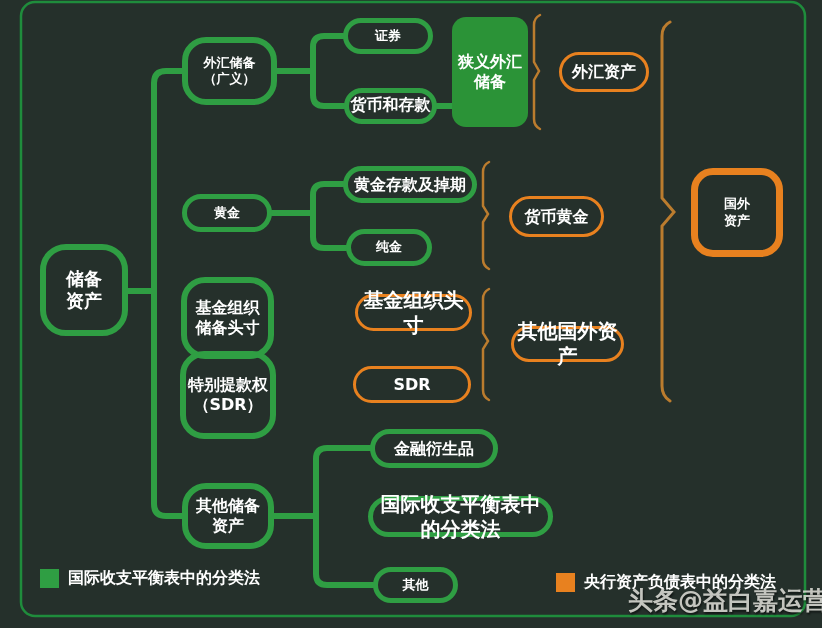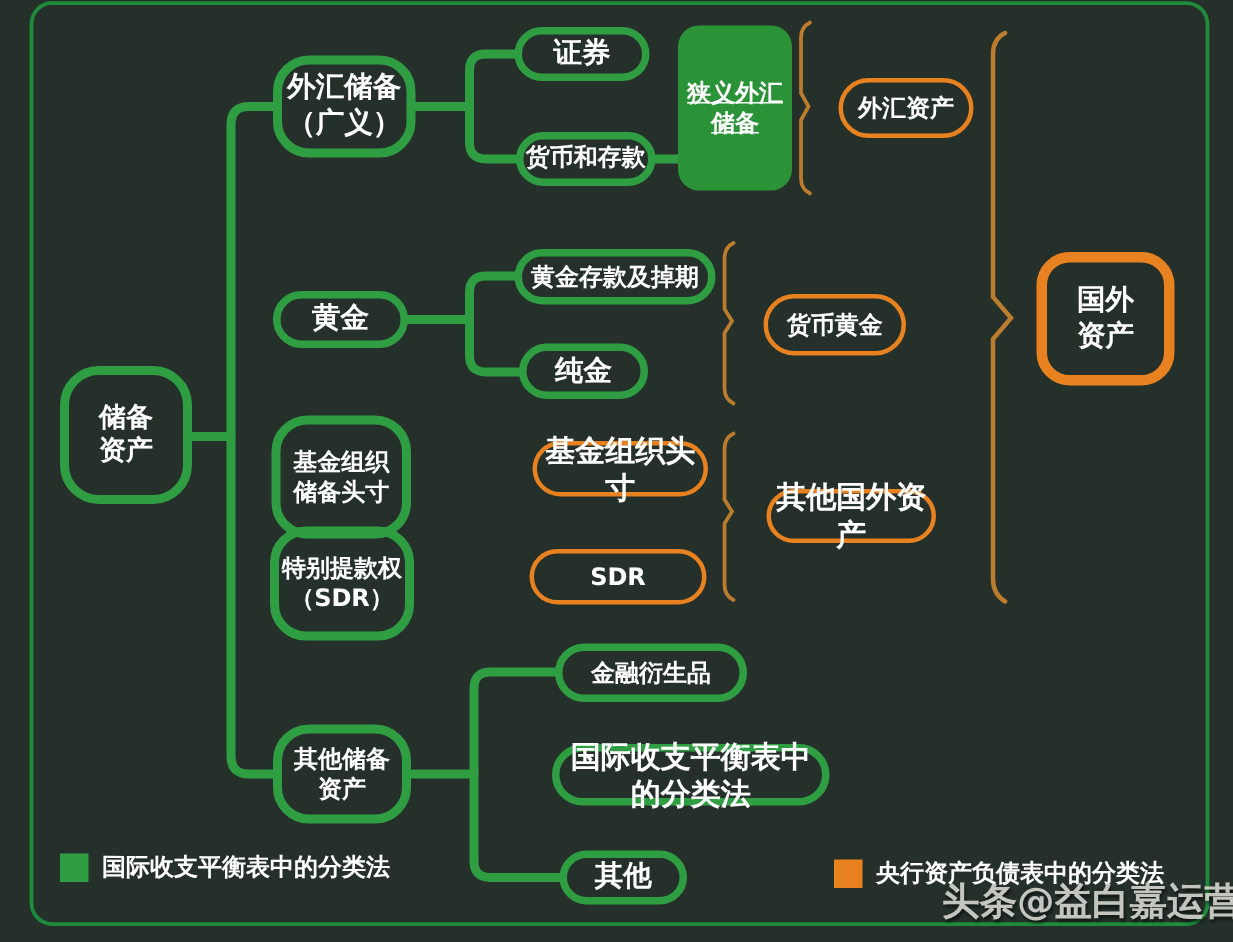--- a/index.html
+++ b/index.html
@@ -10,30 +10,30 @@
   }
   svg.wires{position:absolute;left:0;top:0;width:822px;height:628px;}
   .node{
     position:absolute;display:flex;align-items:center;justify-content:center;
     text-align:center;color:#fff;font-weight:bold;box-sizing:border-box;
     white-space:pre-line;line-height:1.25;border-radius:24px;
   }
   .g{border:6px solid var(--green,#2f9e43);}
   .pill{border-radius:999px;border-width:5px;}
   .o{border:3px solid var(--orange,#e8811f);border-radius:999px;}
-  .fillbox{background:var(--green_fill,#2b9337);border:none;border-radius:14px;text-decoration:underline;}
+  .fillbox{background:var(--green_fill,#2b9337);border:none;border-radius:14px;}
   .thick{border:7px solid var(--orange,#e8811f);border-radius:22px;}
-  .f15{font-size:20px;} .f16{font-size:16px;} .f17{font-size:19px;} .f18{font-size:18px;}
+  .f15{font-size:20px;} .f16{font-size:16px;} .f17{font-size:13px;} .f18{font-size:18px;}
 
   
   .n-reserve{left:40px;top:244px;width:88px;height:92px;border-radius:26px;}
   .n-fxbroad{left:182px;top:37px;width:95px;height:68px;}
   .n-gold{left:182px;top:194px;width:90px;height:38px;}
   .n-imfres{left:181px;top:277px;width:93px;height:82px;}
-  .n-sdrbranch{left:180px;top:351px;width:96px;height:76px;}
+  .n-sdrbranch{left:180px;top:351px;width:96px;height:88px;}
   .n-otherres{left:182px;top:483px;width:92px;height:66px;}
   .n-securities{left:343px;top:18px;width:90px;height:36px;}
   .n-currdep{left:344px;top:88px;width:93px;height:36px;font-family:Liberation Mono, monospace;}
   .n-fxnarrow{left:452px;top:17px;width:76px;height:110px;}
   .n-goldswap{left:343px;top:166px;width:134px;height:37px;}
   .n-puregold{left:346px;top:229px;width:86px;height:37px;}
   .n-deriv{left:370px;top:429px;width:128px;height:39px;}
   .n-loans{left:368px;top:496px;width:185px;height:41px;}
   .n-other{left:373px;top:567px;width:85px;height:36px;}
   .n-fxassets{left:559px;top:52px;width:90px;height:40px;}

